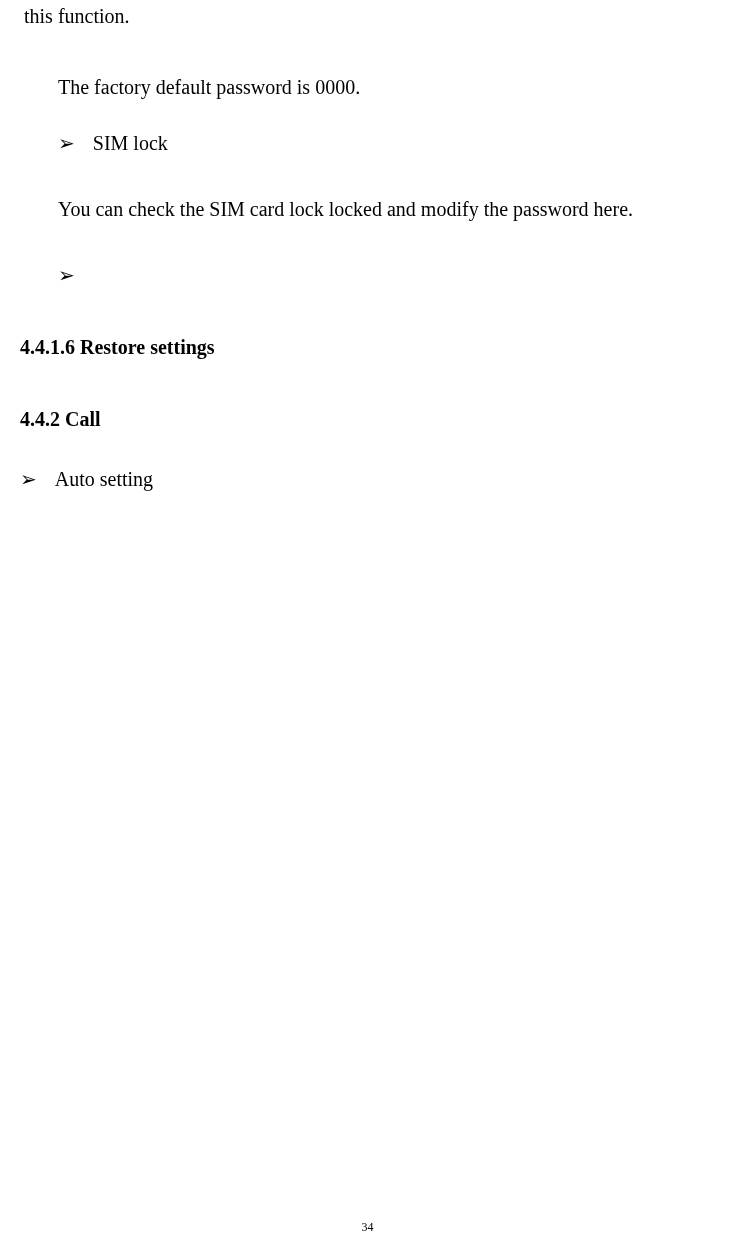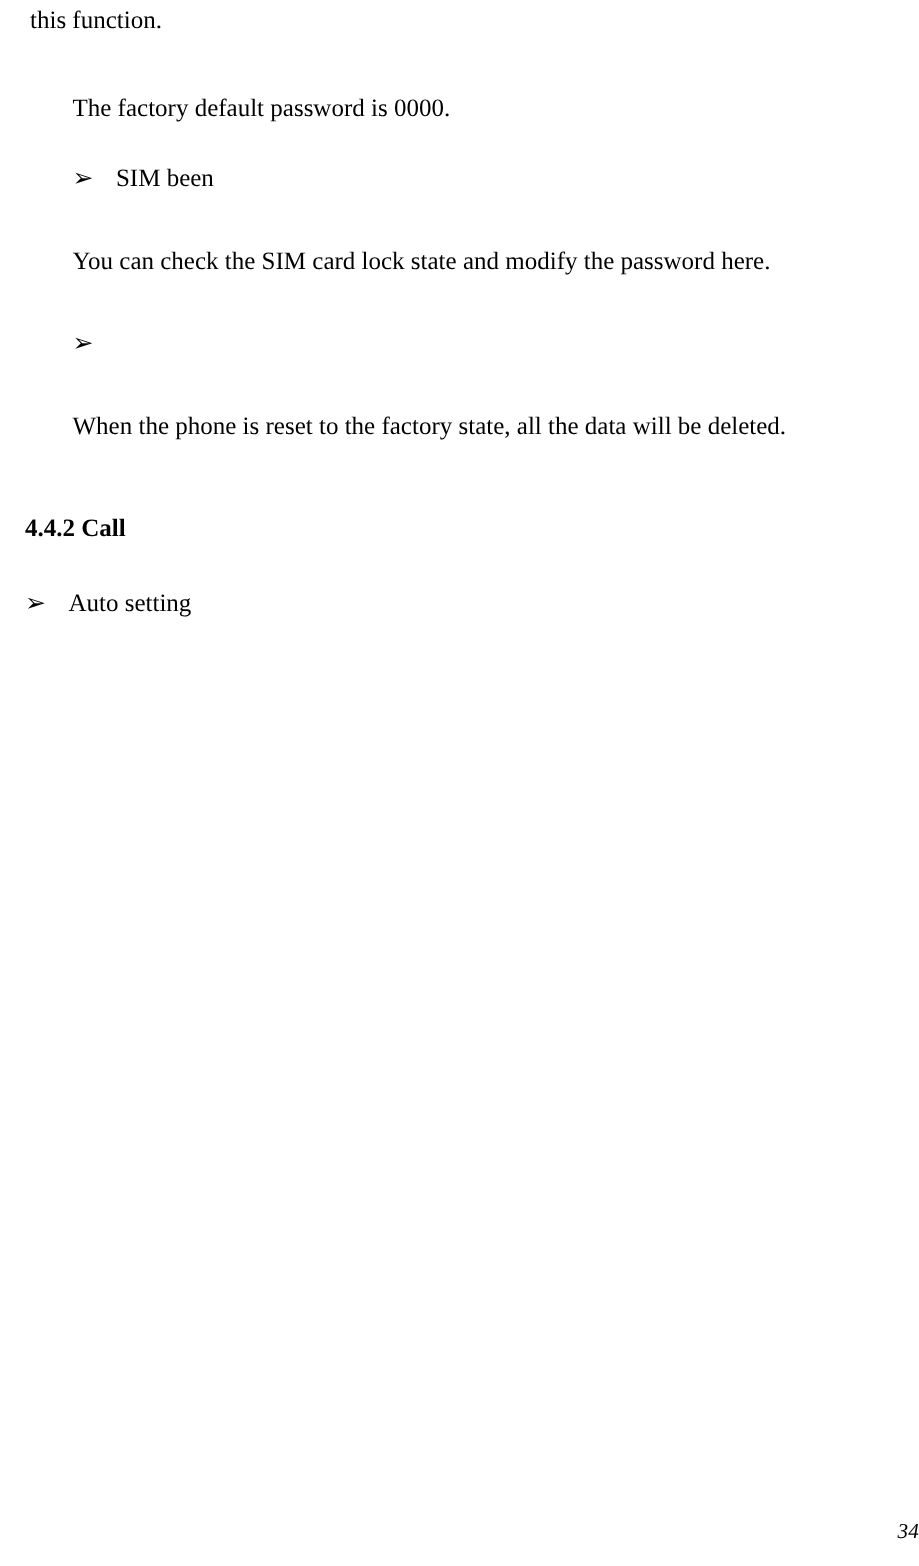--- a/index.html
+++ b/index.html
@@ -60,50 +60,49 @@
       font-weight: bold;
       font-size: 20px;
       margin-top: 40px;
       line-height: 1.6;
     }
     .page-number {
       position: absolute;
       bottom: 18px;
       left: 0;
       right: 0;
-      text-align: right;
-      font-size: 17px;
-      font-style: italic;
+      text-align: center;
+      font-size: 12px;
     }
   </style>
 </head>
 <body>
 
 <div class="content">
 
   <p class="para-first">this function.</p>
 
   <p class="para-tight">The factory default password is 0000.</p>
 
   <div class="bullet-item">
     <span class="bullet-arrow">➢</span>
-    <span>SIM been</span>
+    <span>SIM lock</span>
   </div>
 
-  <p class="para">You can check the SIM card lock state and modify the password here.</p>
+  <p class="para">You can check the SIM card lock locked and modify the password here.</p>
 
   <div class="bullet-item">
     <span class="bullet-arrow">➢</span>
   </div>
 
 
 
+  <h3 class="heading">4.4.1.6 Restore settings</h3>
 
 
-  <p class="para">When the phone is reset to the factory state, all the data will be deleted.</p>
 
   <h3 class="heading">4.4.2 Call</h3>
 
   <div class="bullet-item-noindent">
     <span class="bullet-arrow">➢</span>
     <span>Auto setting</span>
   </div>
 
 
 </div>

